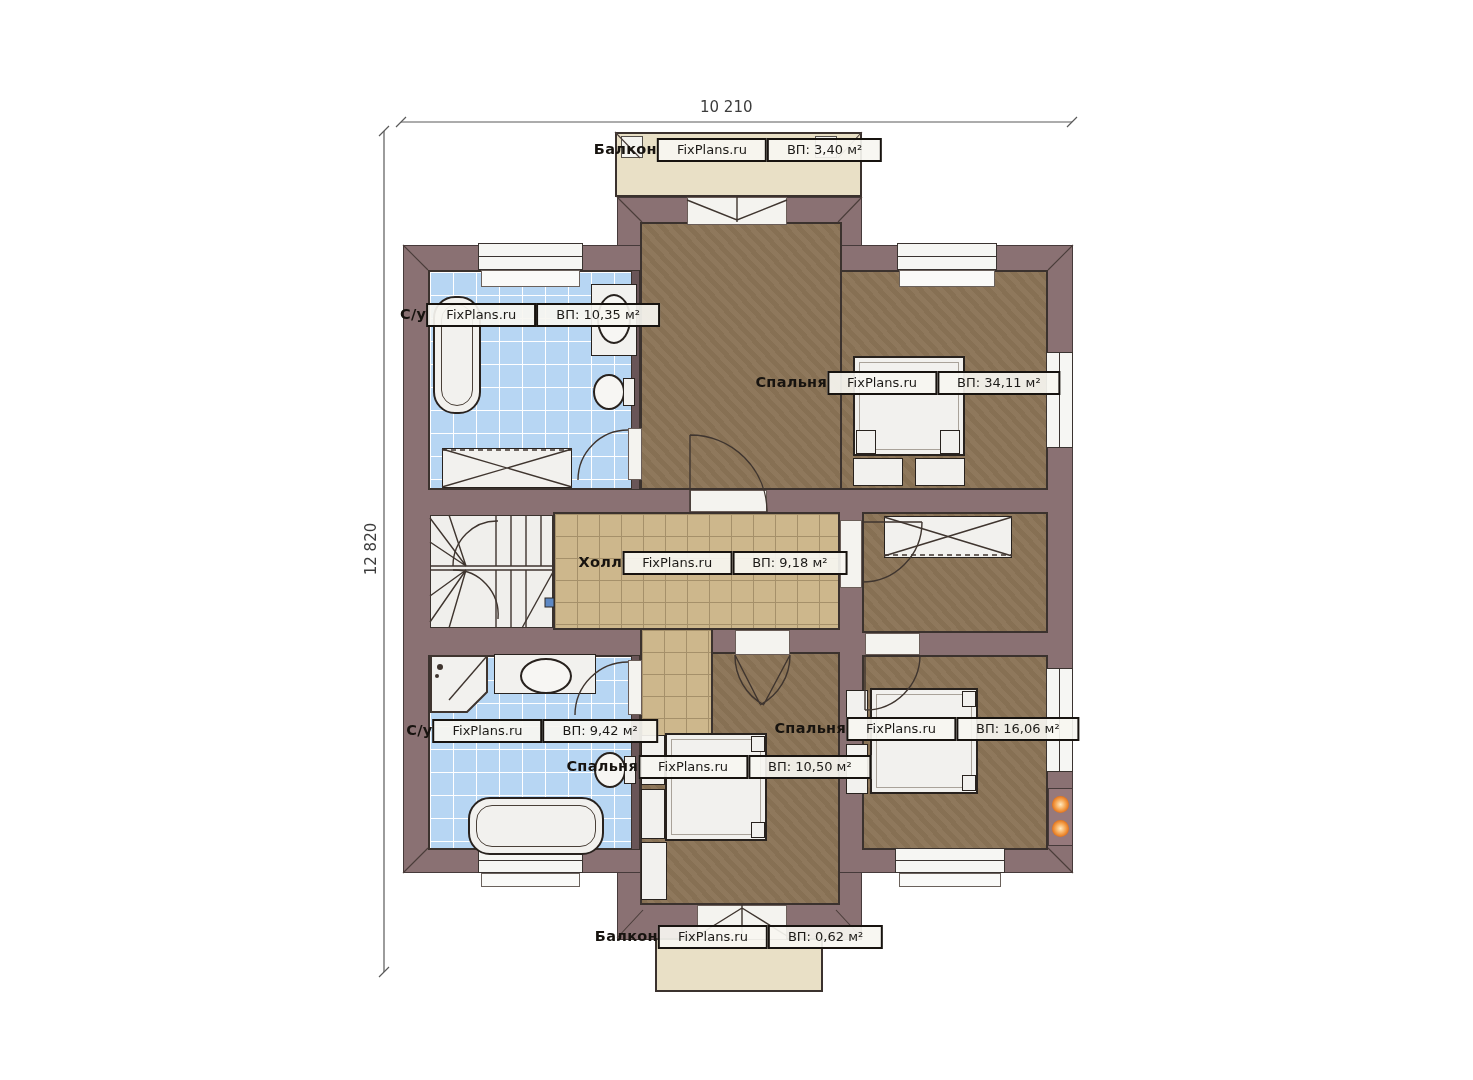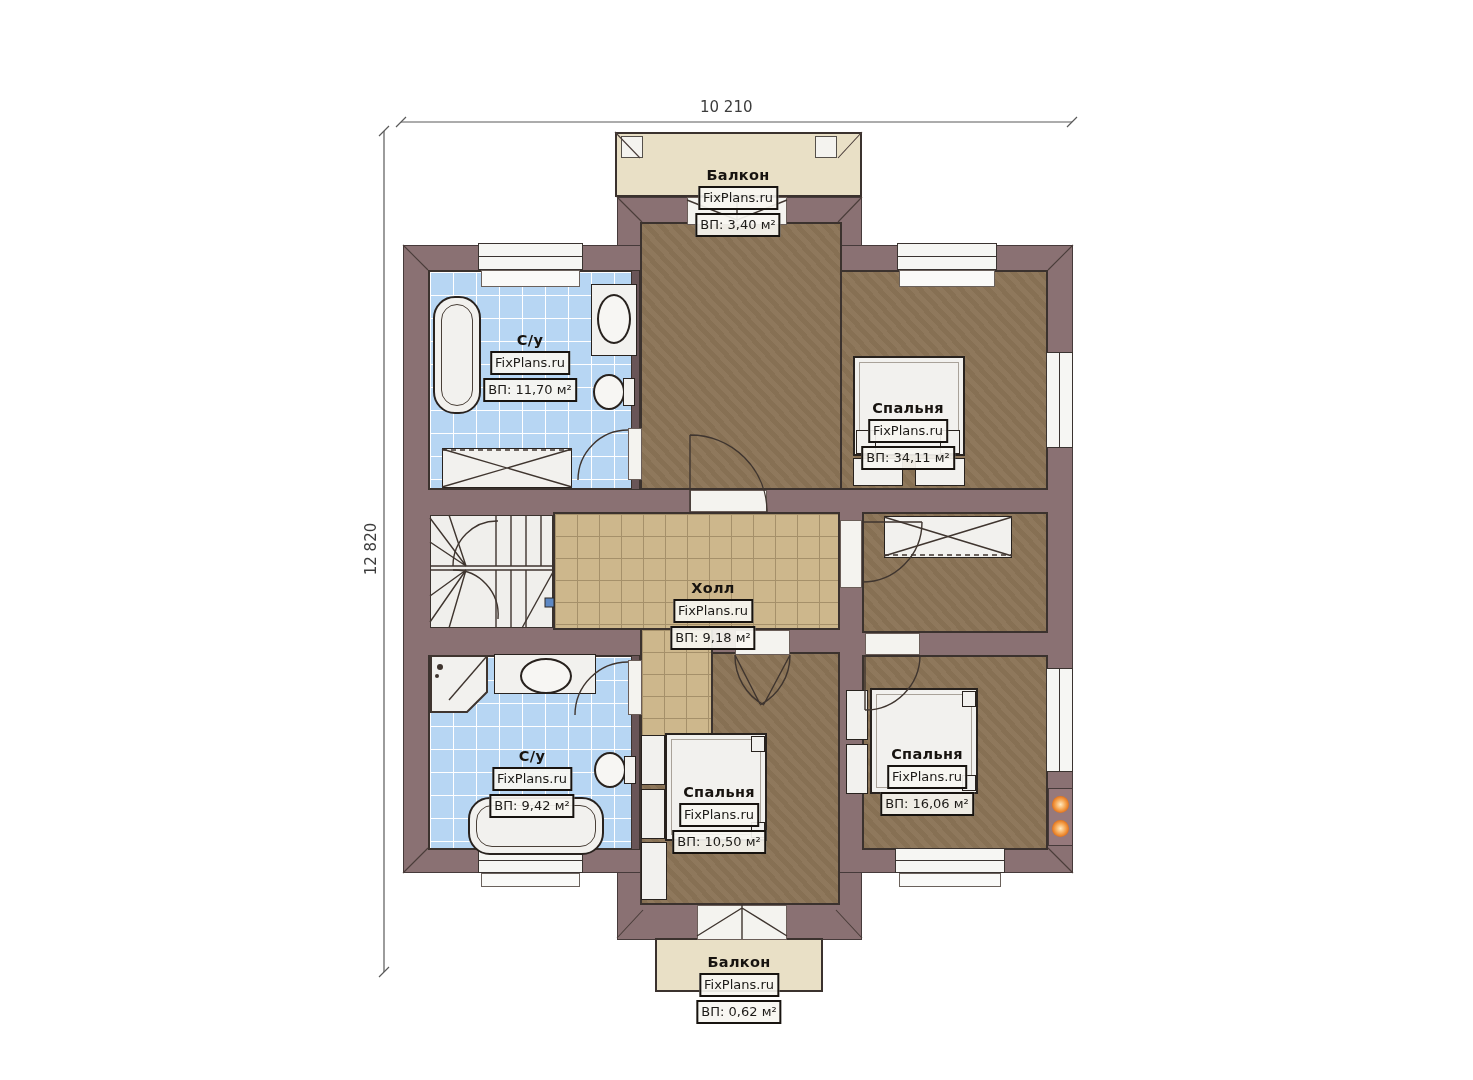--- a/index.html
+++ b/index.html
@@ -33,24 +33,24 @@
   .bed::before{content:"";position:absolute;inset:4px;border:1px solid #a9a299;}
   .nstand,.dresser,.pillow,.counter{background:#f2f1ee;border:1.5px solid #28221e;z-index:11;}
   .tub{background:#f2f1ee;border:2px solid #28221e;border-radius:22px;z-index:10;}
   .tub::before{content:"";position:absolute;inset:6px;border:1.5px solid #4a4038;border-radius:16px;}
   .oval{background:#f7f6f3;border:2px solid #28221e;border-radius:50%;z-index:12;}
   .wc-bowl{background:#f7f6f3;border:2px solid #28221e;border-radius:50%;z-index:11;}
   .wc-tank{background:#f2f1ee;border:1.5px solid #28221e;z-index:11;}
   .cabinet{background:#f2f1ee;border:1.5px solid #28221e;z-index:9;}
   .vent-dot{border-radius:50%;z-index:12;
     background:radial-gradient(circle at 50% 50%,#ffe9c0 0%,#f5a04a 45%,#e0741f 70%,rgba(224,116,31,0) 100%);}
-  .label-stack{display:flex;flex-direction:column;align-items:center;transform:translateX(-50%);
-               z-index:30;white-space:nowrap;margin-top:32px;}
+  .label-stack{display:flex;flex-direction:row;align-items:center;transform:translateX(-50%);
+               z-index:30;white-space:nowrap;}
   .lbl-name{font-size:14.5px;font-weight:bold;color:#17130f;letter-spacing:.3px;}
-  .lbl-box{border:2px solid #17130f;background:rgba(247,246,241,.92);padding:0 3px;
+  .lbl-box{border:2px solid #17130f;background:rgba(247,246,241,.92);padding:0 18px;
            font-size:13px;color:#1c1a17;margin-top:3px;line-height:20px;}
   .dim-text{font-size:15px;color:#3c3c3c;z-index:30;}
   svg.linework{z-index:20;pointer-events:none;}
 </style>
 </head>
 <body>
 
 <div id="canvas">
 
   <div class="abs dim-text" style="left:700px;top:98px;">10 210</div>
@@ -184,21 +184,21 @@
 
   <div class="abs label-stack" style="left:738px;top:135px;">
     <div class="lbl-name">Балкон</div>
     <div class="lbl-box">FixPlans.ru</div>
     <div class="lbl-box">ВП: 3,40 м²</div>
   </div>
 
   <div class="abs label-stack" style="left:530px;top:300px;">
     <div class="lbl-name">С/у</div>
     <div class="lbl-box">FixPlans.ru</div>
-    <div class="lbl-box">ВП: 11,70 м²</div>
+    <div class="lbl-box">ВП: 10,35 м²</div>
   </div>
 
   <div class="abs label-stack" style="left:908px;top:368px;">
     <div class="lbl-name">Спальня</div>
     <div class="lbl-box">FixPlans.ru</div>
     <div class="lbl-box">ВП: 34,11 м²</div>
   </div>
 
   <div class="abs label-stack" style="left:713px;top:548px;">
     <div class="lbl-name">Холл</div>

